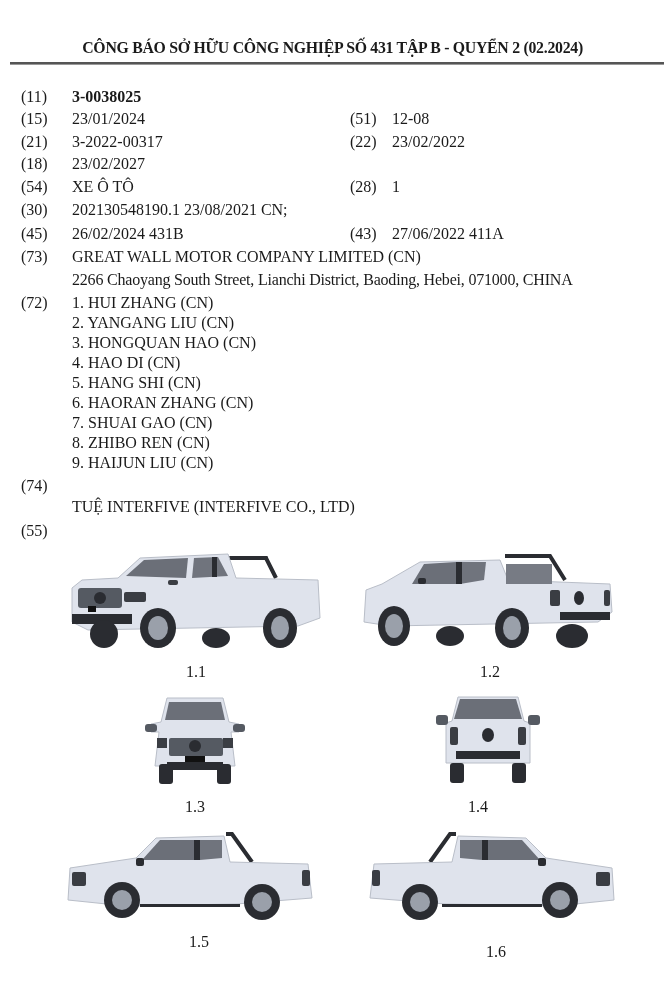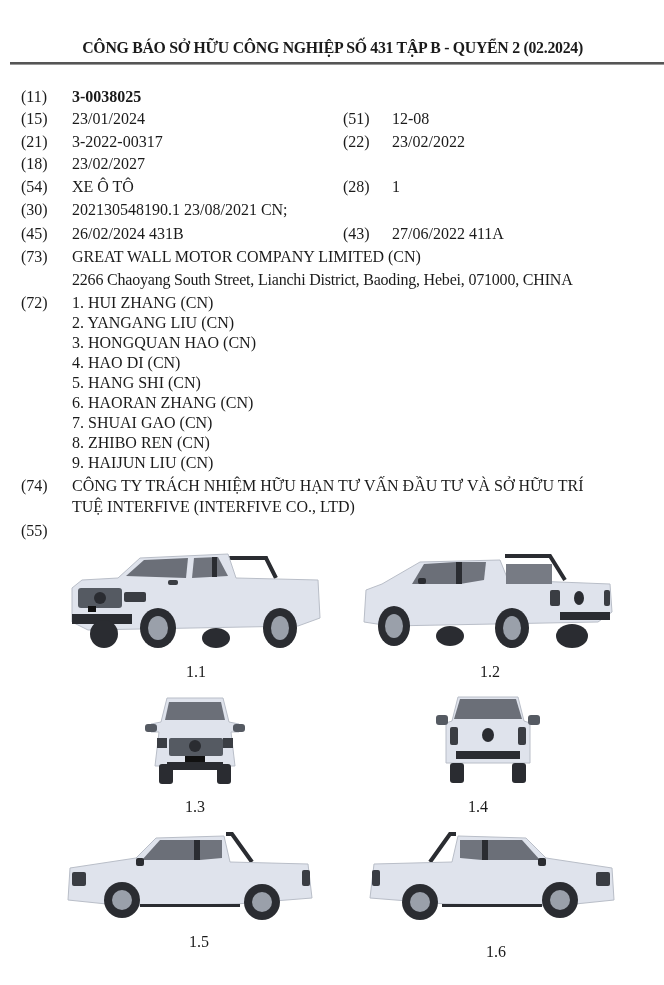--- a/index.html
+++ b/index.html
@@ -13,21 +13,21 @@
     font-weight: bold; font-size: 17px; letter-spacing: -0.3px;
     transform: scaleX(0.93); transform-origin: 340px 0;
   }
   .rule {
     position: absolute; left: 10px; top: 62px; width: 654px; height: 0;
     border-top: 2px solid #555; box-shadow: 0 1px 0 #999;
   }
   .row { position: absolute; font-size: 16px; line-height: 20px; white-space: nowrap; }
   .code { position: absolute; left: 21px; }
   .val  { position: absolute; left: 72px; }
-  .code2 { position: absolute; left: 343px; }
+  .code2 { position: absolute; left: 350px; }
   .val2  { position: absolute; left: 392px; }
   .bold { font-weight: bold; }
   .inventor { position: absolute; left: 72px; font-size: 16px; line-height: 20px; white-space: nowrap; }
   .figure { position: absolute; }
   .fig-label { position: absolute; font-size: 16px; width: 60px; text-align: center; }
 </style>
 </head>
 <body>
 
 <div class="header">CÔNG BÁO SỞ HỮU CÔNG NGHIỆP SỐ 431 TẬP B - QUYỂN 2 (02.2024)</div>
@@ -92,21 +92,20 @@
 <div class="inventor" style="top:333px;">3. HONGQUAN HAO (CN)</div>
 <div class="inventor" style="top:353px;">4. HAO DI (CN)</div>
 <div class="inventor" style="top:373px;">5. HANG SHI (CN)</div>
 <div class="inventor" style="top:393px;">6. HAORAN ZHANG (CN)</div>
 <div class="inventor" style="top:413px;">7. SHUAI GAO (CN)</div>
 <div class="inventor" style="top:433px;">8. ZHIBO REN (CN)</div>
 <div class="inventor" style="top:453px;">9. HAIJUN LIU (CN)</div>
 
 <div class="row" style="top:476px;left:0;width:664px;height:20px;">
   <span class="code">(74)</span>
-  <span class="val">CÔNG TY TRÁCH NHIỆM HỮU HẠN TƯ VẤN ĐẦU TƯ VÀ SỞ HỮU TRÍ</span>
 </div>
 <div class="row" style="top:497px;left:0;width:664px;height:20px;">
   <span class="val">TUỆ INTERFIVE (INTERFIVE CO., LTD)</span>
 </div>
 
 <div class="row" style="top:521px;left:0;width:664px;height:20px;">
   <span class="code">(55)</span>
 </div>
 
 <div class="figure" style="left:68px;top:548px;width:256px;height:108px;">

